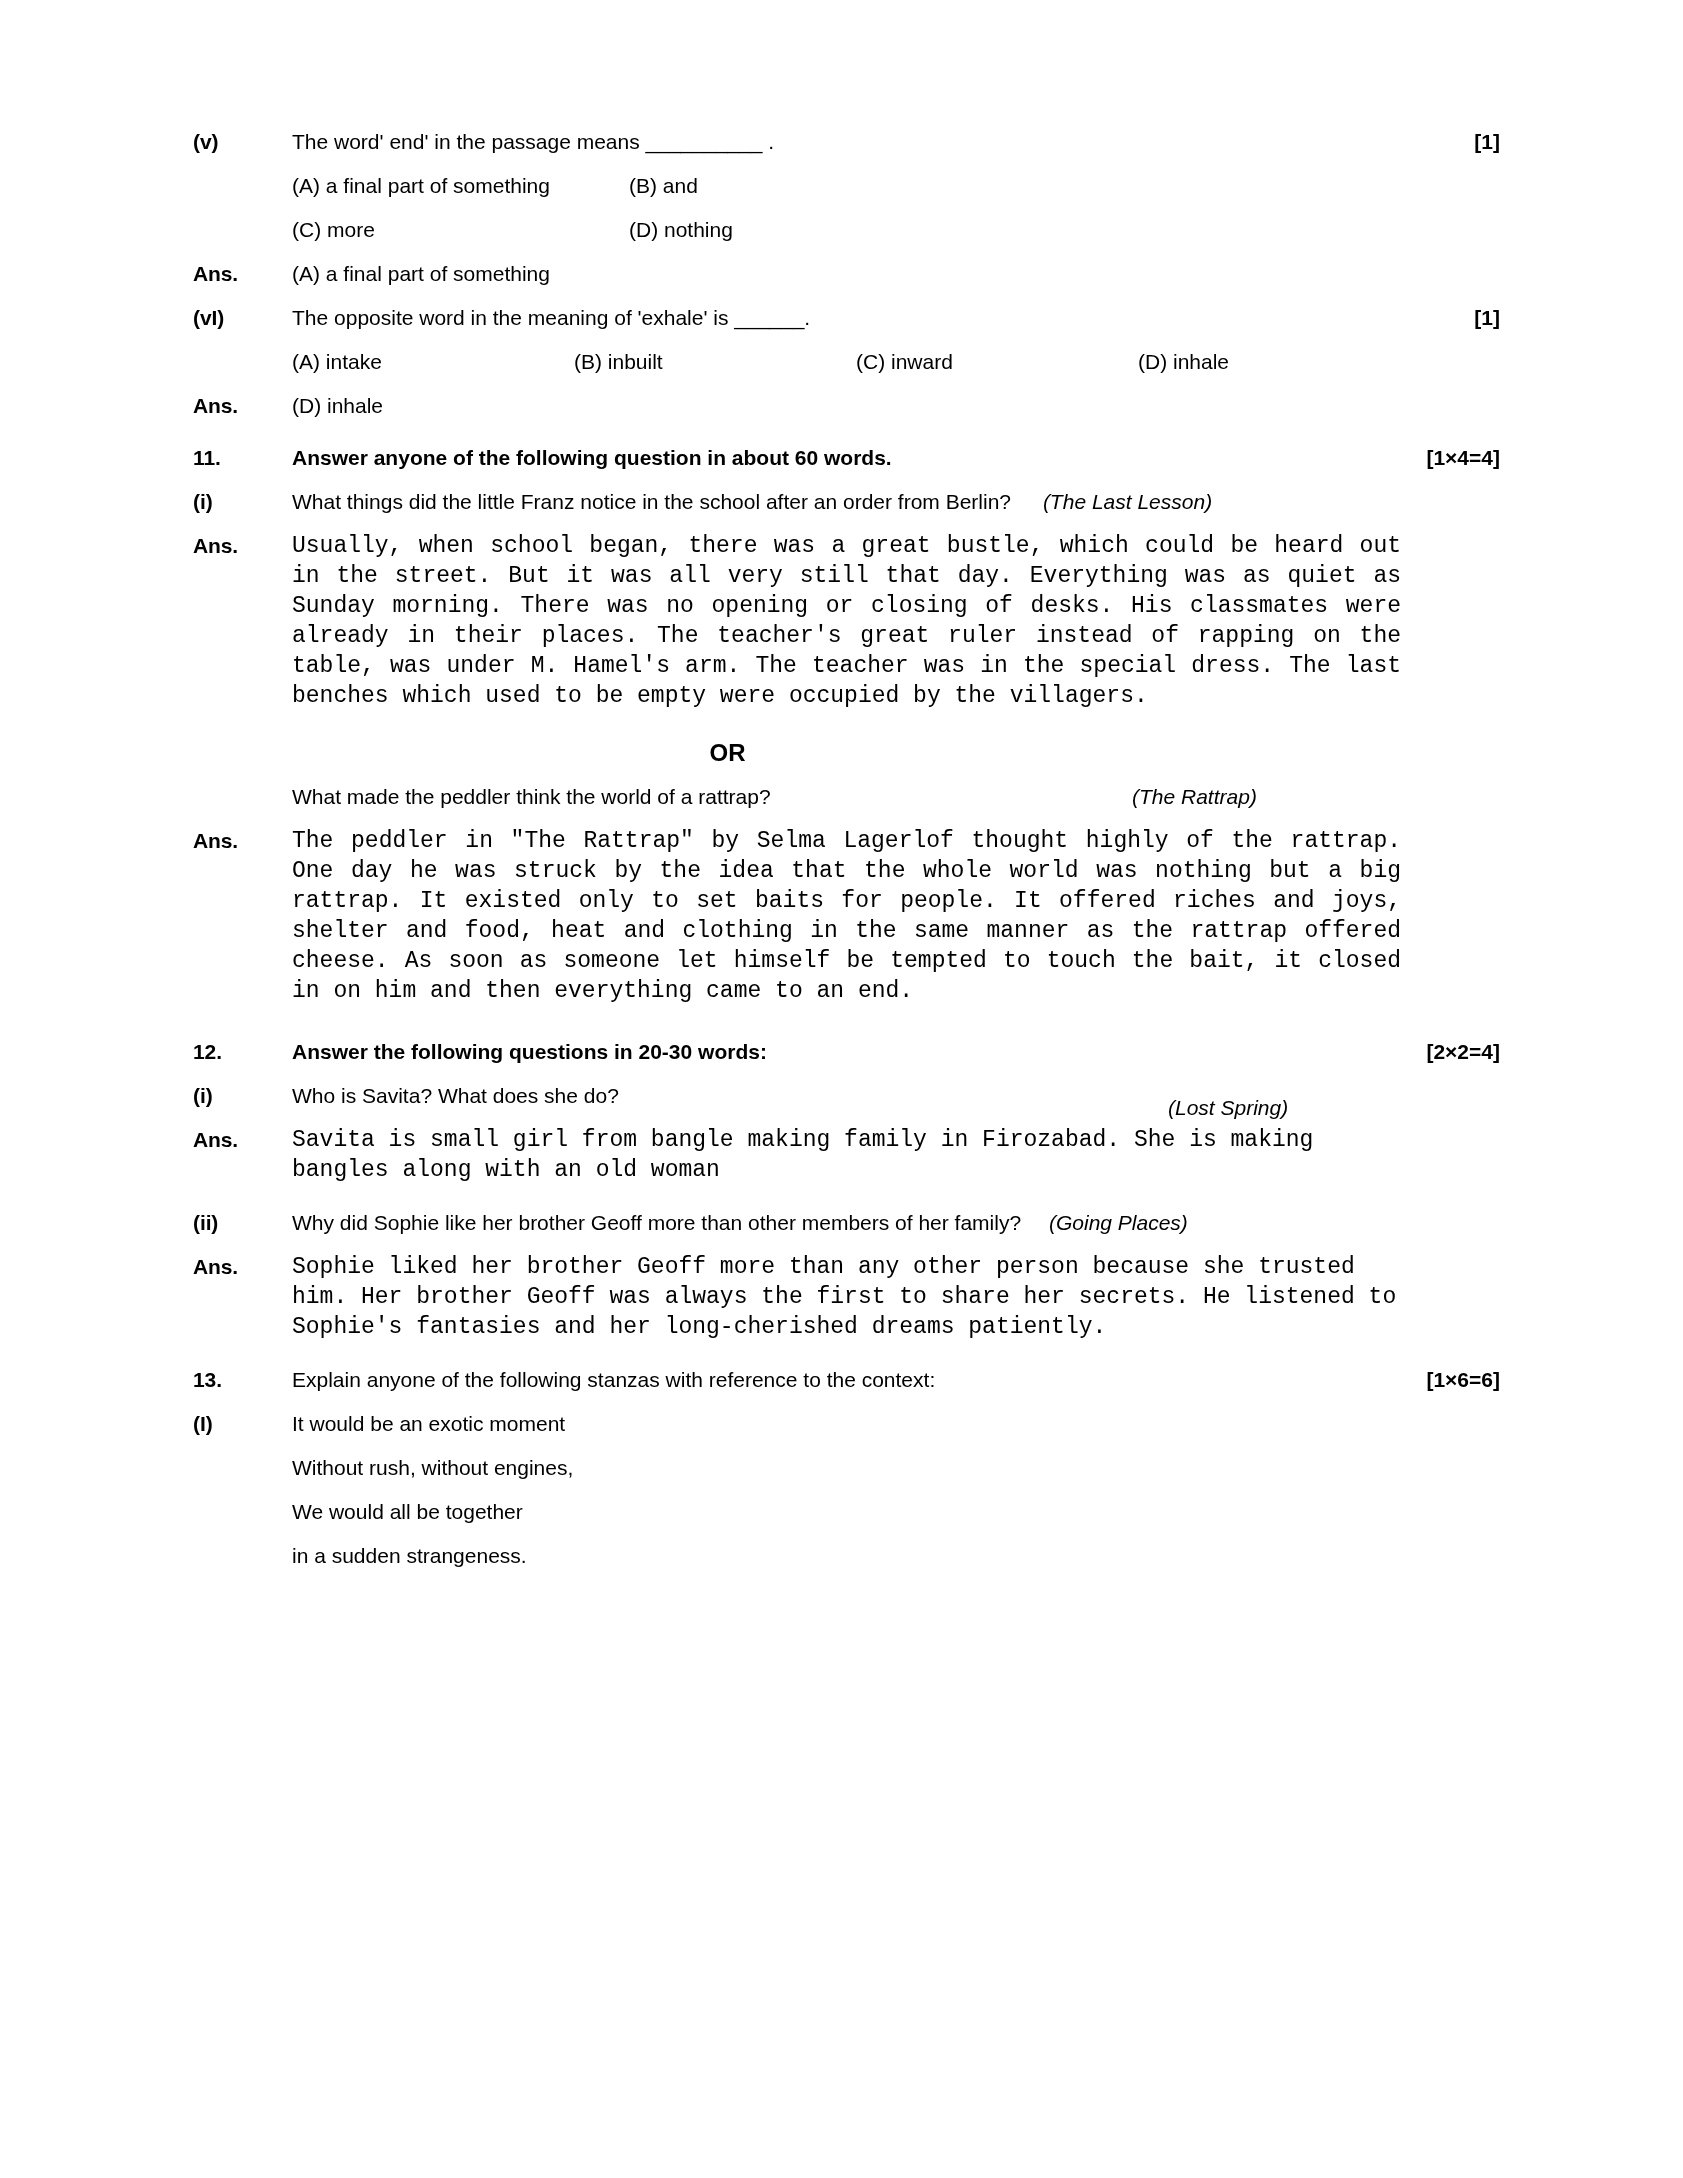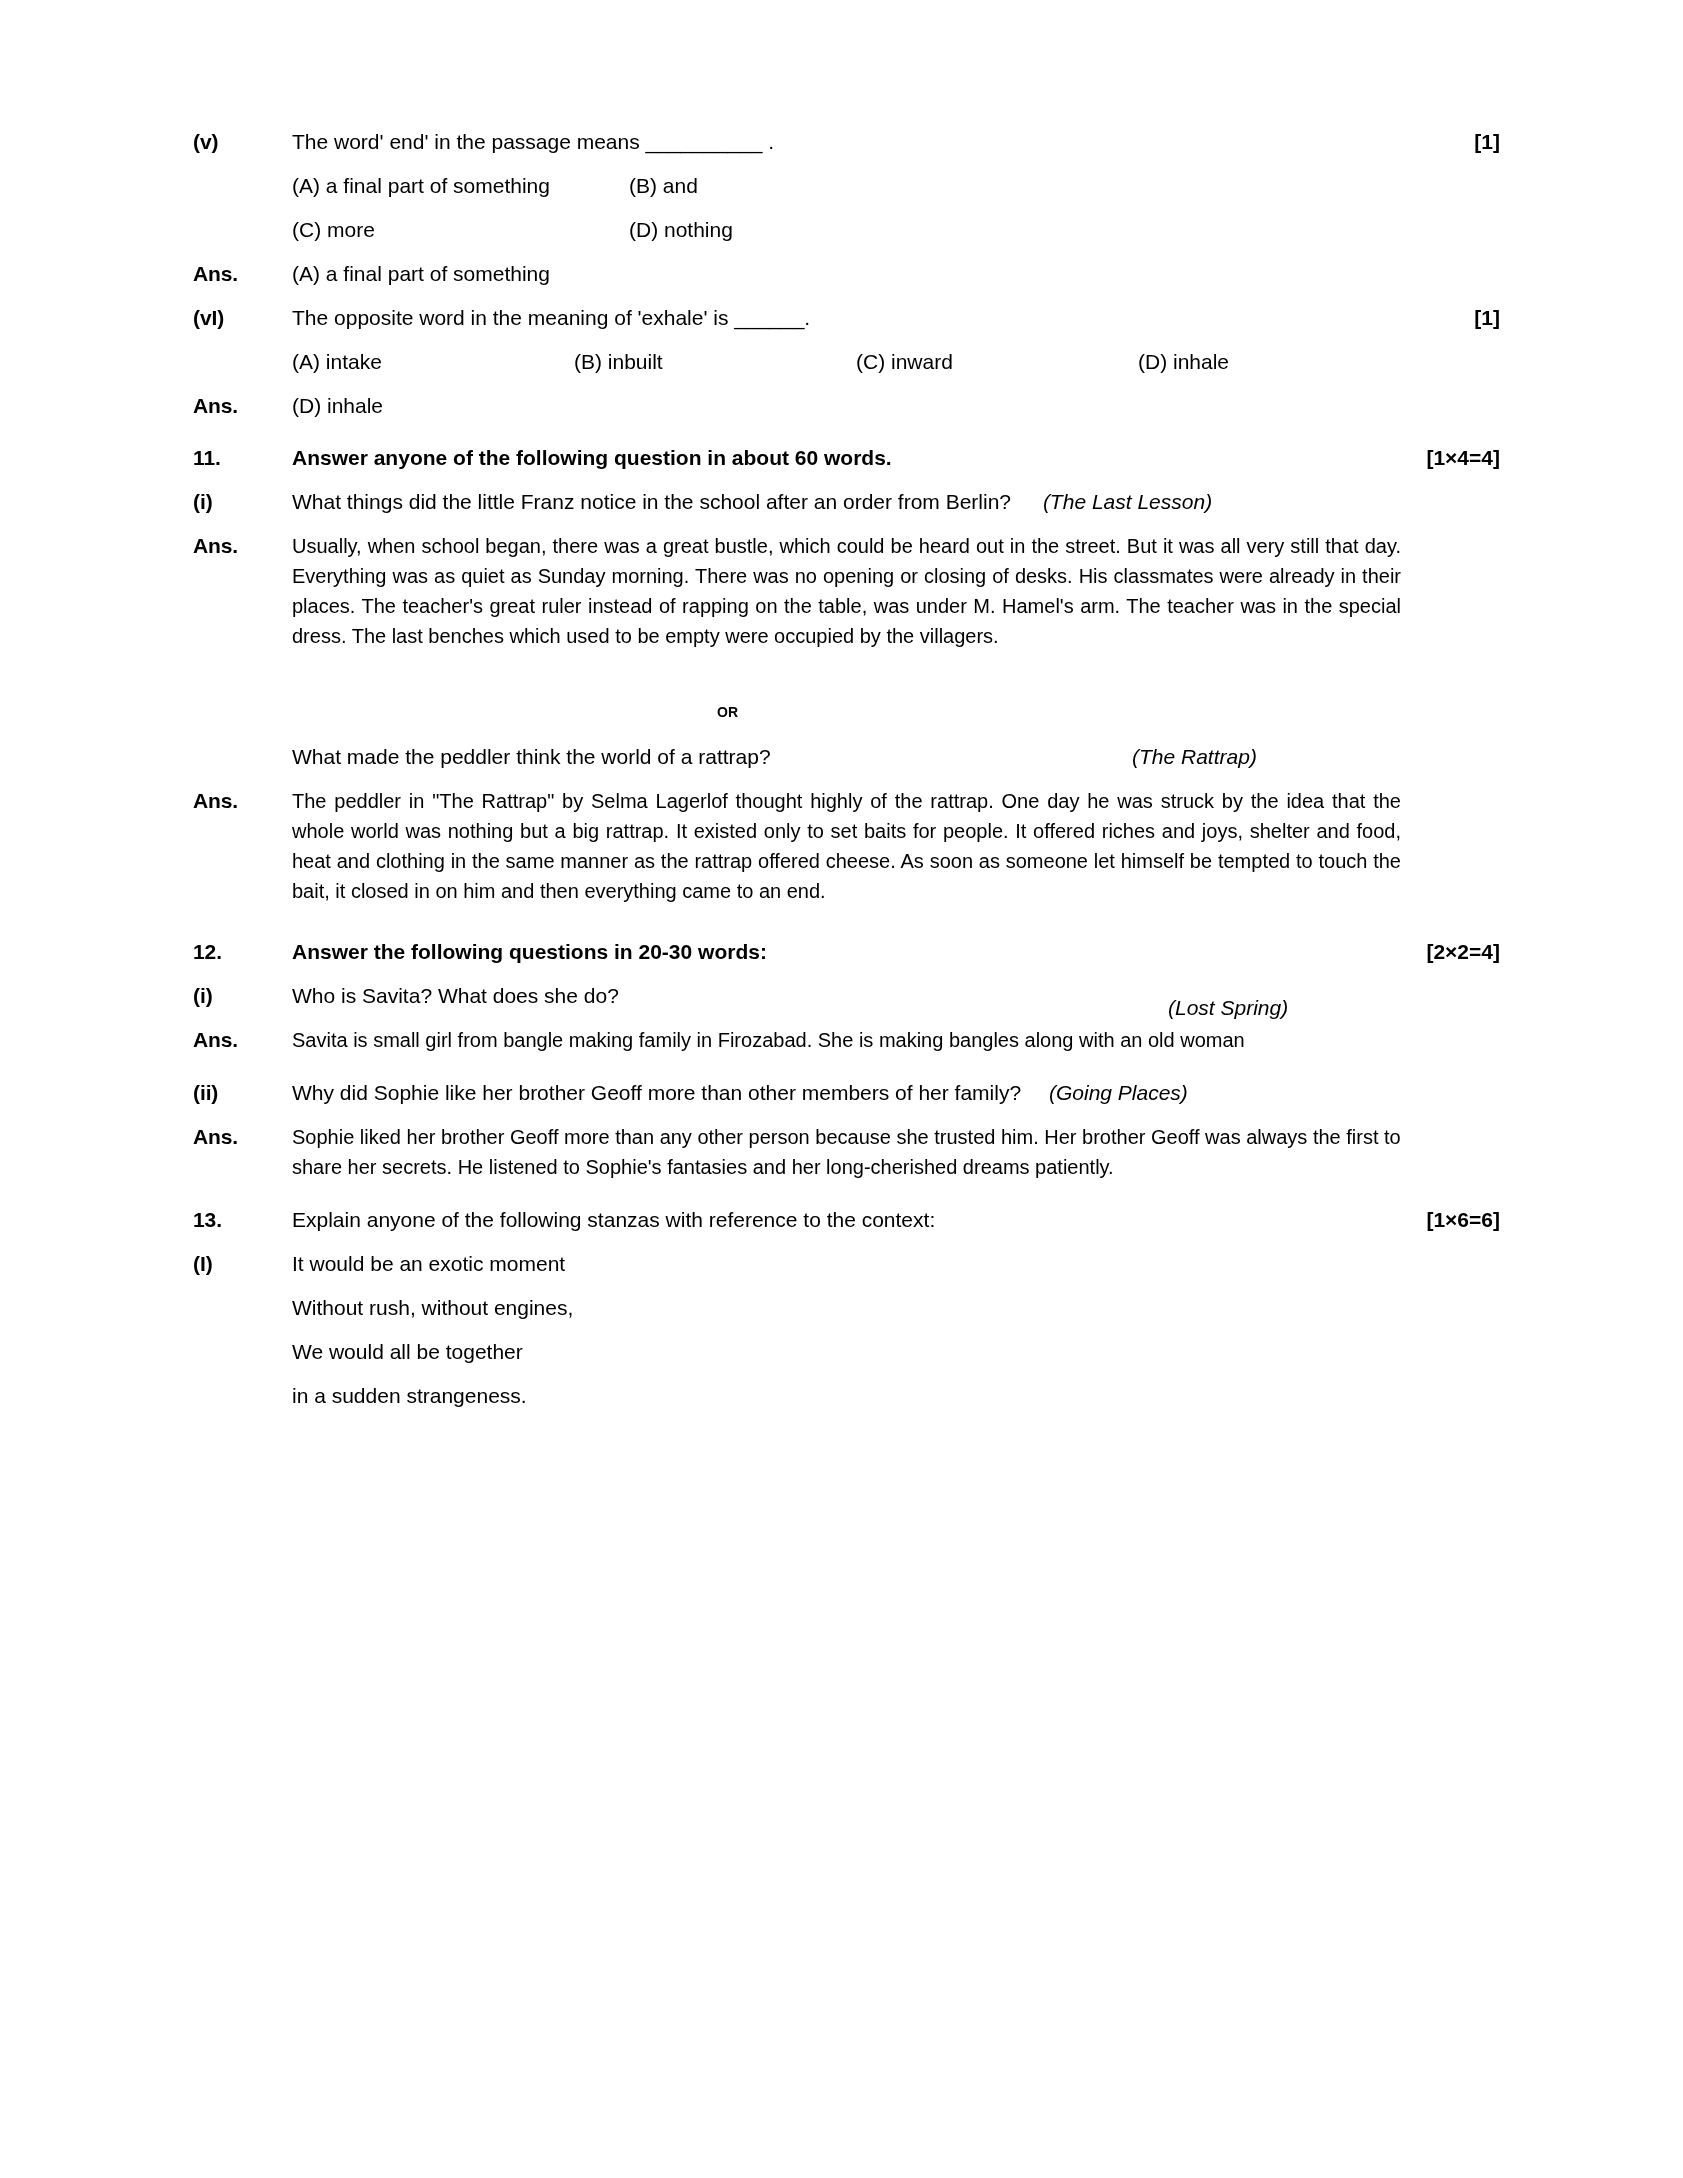--- a/index.html
+++ b/index.html
@@ -68,35 +68,35 @@
   .opts {
     display: flex;
     font-size: 21px;
     line-height: 29px;
   }
   .opts.two > span { flex: 0 0 337px; }
   .opts.four > span { flex: 0 0 282px; }
 
   
   .para {
-    font-size: 20px;
+    font-size: 23px;
     line-height: 30px;
     text-align: justify;
     text-justify: inter-word;
     width: 1109px;
+    font-family: Liberation Mono, monospace;
   }
   .para.nojust { text-align: left; }
 
   .or-line {
     text-align: center;
     font-weight: bold;
-    font-size: 14px;
+    font-size: 24px;
     line-height: 29px;
     width: 871px;
-    margin-top: 20px;
   }
 
   .spacer-8 { height: 8px; }
   .spacer-12 { height: 12px; }
   .spacer-16 { height: 16px; }
   .srctag { white-space: nowrap; font-style: italic; }
   .stanza-line { font-size: 21px; line-height: 29px; margin-bottom: 15px; }
 </style>
 </head>
 <body>

